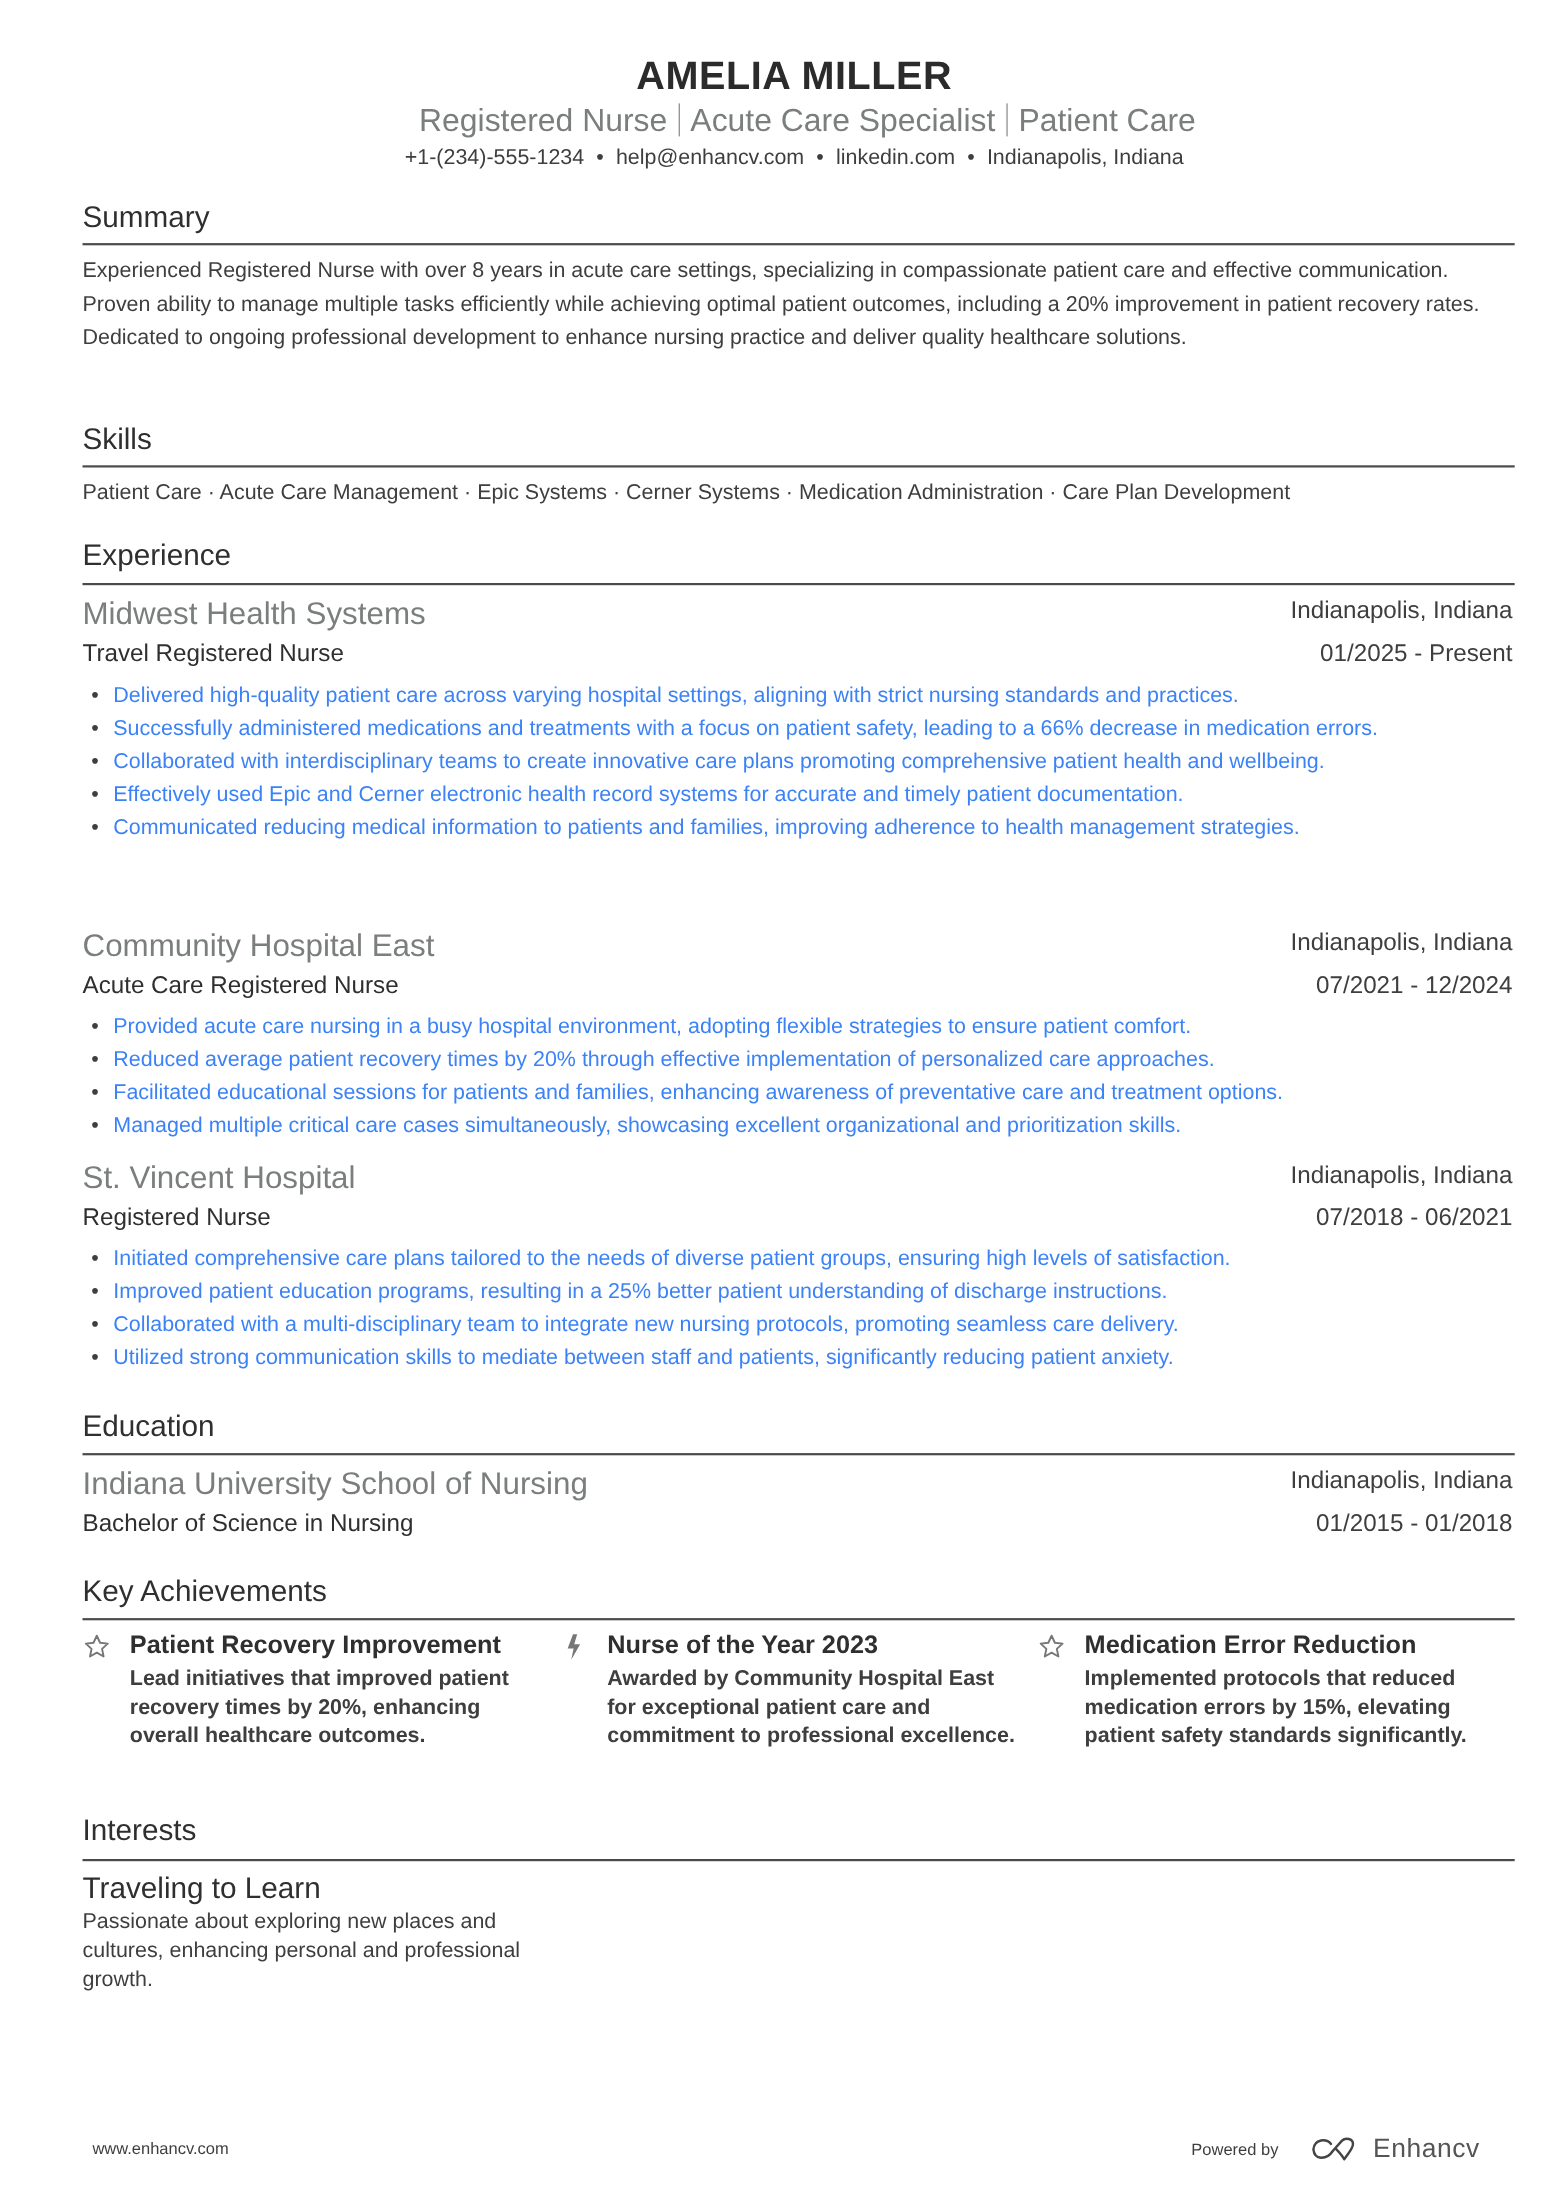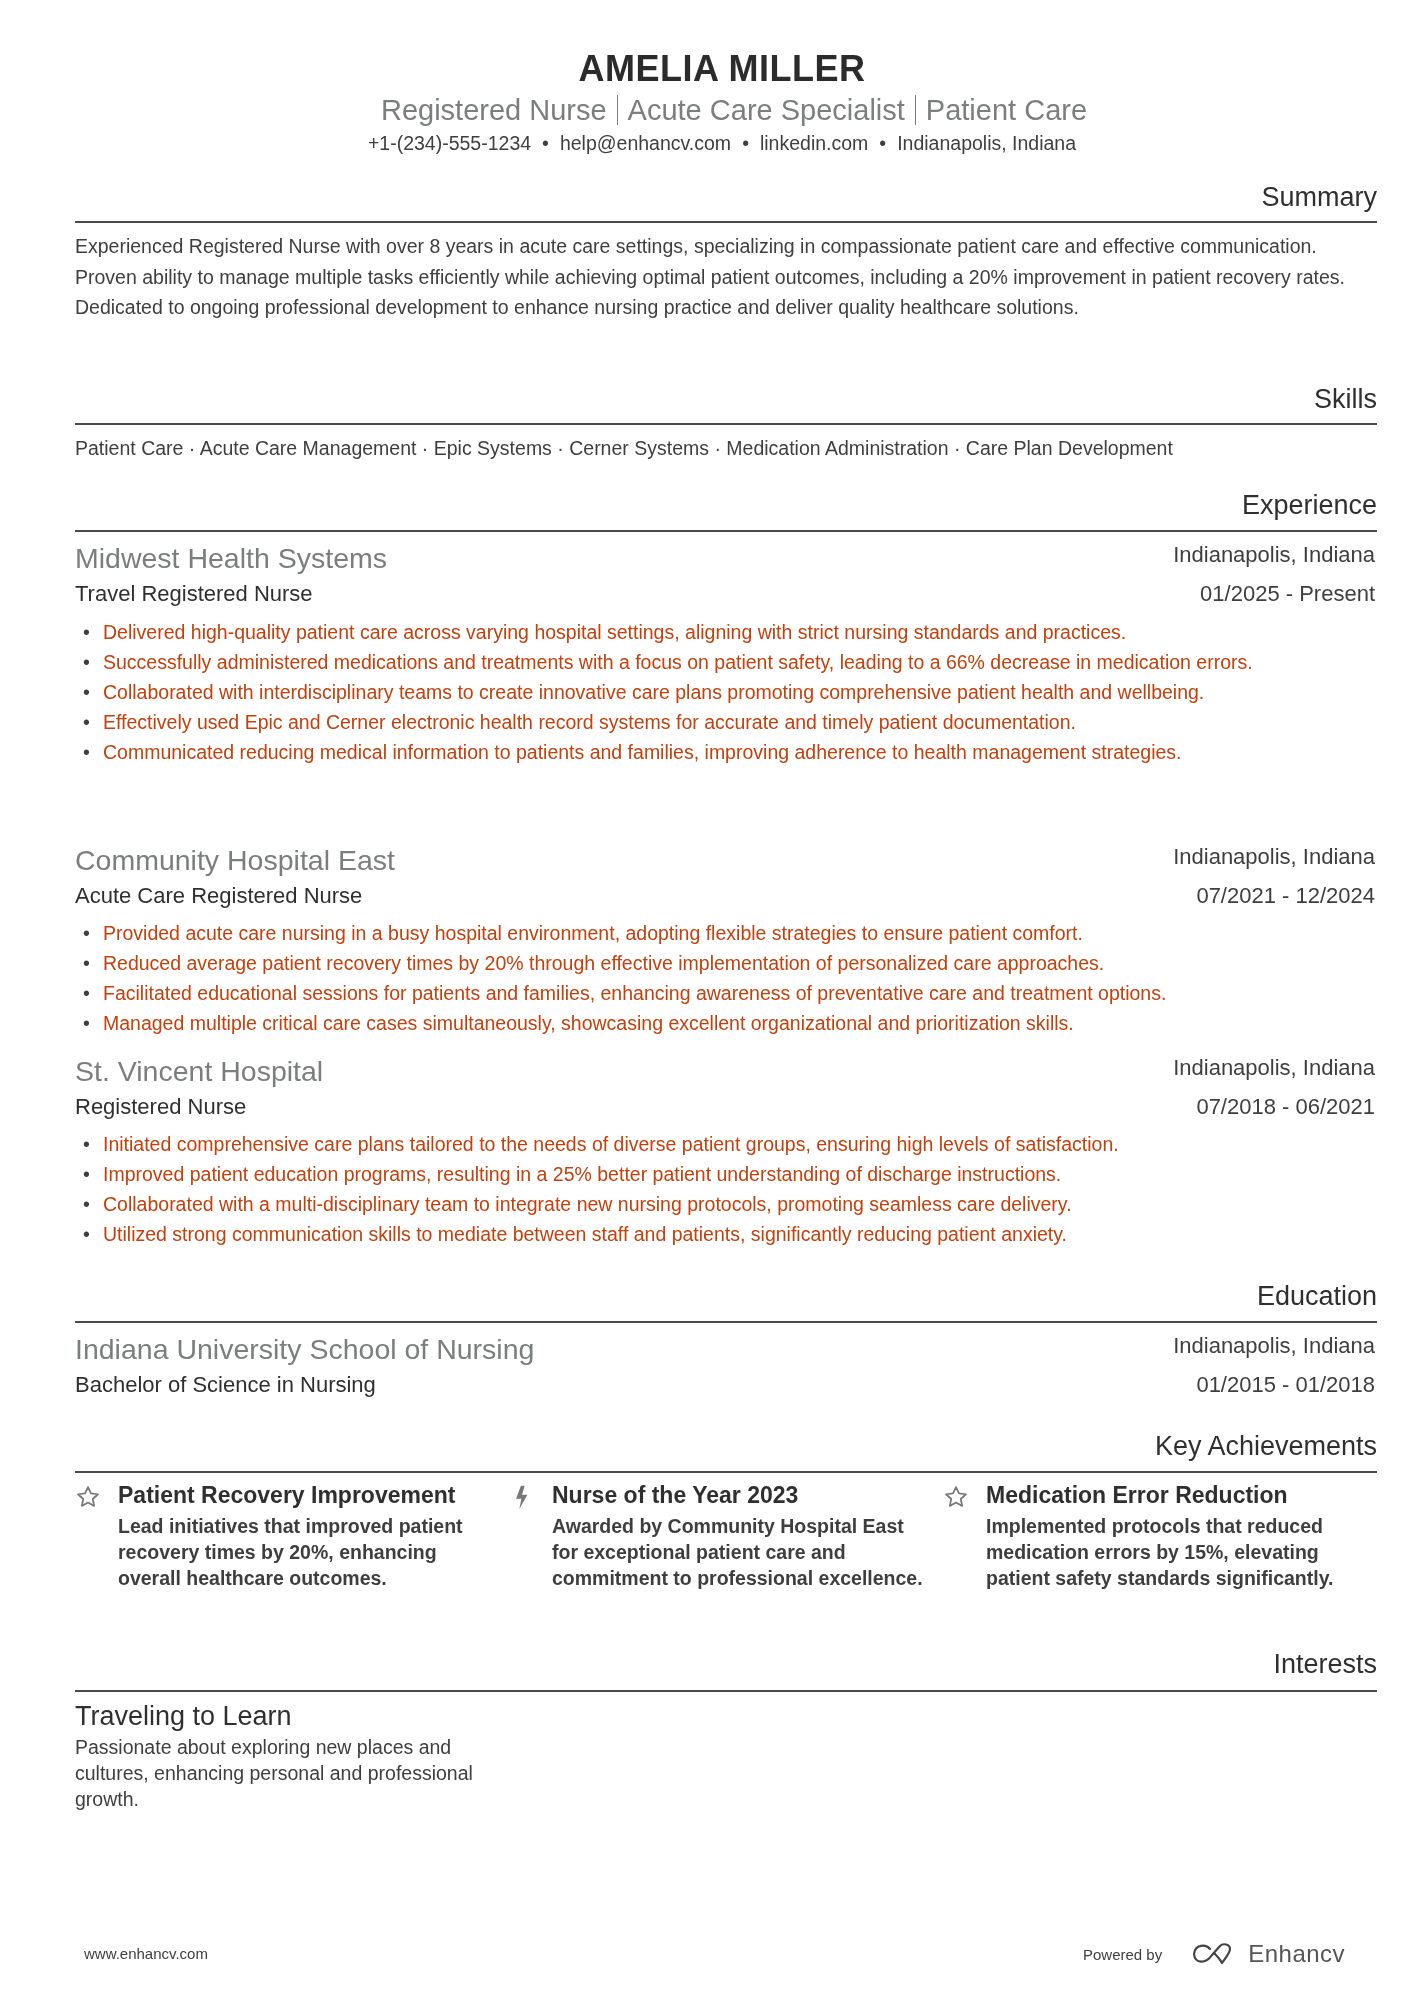--- a/index.html
+++ b/index.html
@@ -7,33 +7,33 @@
          font-family:"Liberation Sans", "DejaVu Sans", sans-serif; color:#3a3a3a; }
   .page { position:absolute; left:0; top:0; width:1410px; height:1995px;margin-left:17px; }
 
   .header { position:absolute; left:0; top:48px; width:1410px; text-align:center; }
   .name { font-size:36px; font-weight:bold; color:#2b2b2b; letter-spacing:0.5px; line-height:42px; }
   .title-line { font-size:29px; color:#7a7e7d; line-height:36px; margin-top:2px;padding-left:24px; }
   .title-line .sep { display:inline-block; width:1px; height:30px; background:#7a7e7d; vertical-align:-5px; margin:0 10px; }
   .contact { font-size:19.5px; color:#3e3e3e; line-height:24px; margin-top:3px; }
   .contact .dot { margin:0 11px; }
 
-  .section-head { position:absolute; left:58px; width:1302px; text-align:right;
+  .section-head { position:absolute; left:58px; width:1302px; text-align:left;
                   font-size:27px; color:#2f2f2f; line-height:32px; }
   .rule { position:absolute; left:58px; width:1302px; height:0; border-top:2px solid #4a4a4a; }
 
   .para { position:absolute; left:58px; width:1302px; font-size:19.5px; line-height:30.5px; color:#3e3e3e; }
 
   .job-company { position:absolute; left:58px; font-size:28.5px; color:#7a7e7d; line-height:34px; }
   .job-loc { position:absolute; right:52px; font-size:22px; color:#3e3e3e; line-height:28px; text-align:right; }
   .job-role { position:absolute; left:58px; font-size:22px; color:#2f2f2f; line-height:28px; }
   .job-date { position:absolute; right:52px; font-size:22px; color:#3e3e3e; line-height:28px; text-align:right; }
 
   ul.bullets { position:absolute; left:58px; width:1302px; margin:0; padding:0; list-style:none; }
-  ul.bullets li { position:relative; padding-left:28px; font-size:19.5px; line-height:30px; color:#c2410c; }
+  ul.bullets li { position:relative; padding-left:28px; font-size:19.5px; line-height:30px; color:#3b82f6; }
   ul.bullets li::before { content:"•"; position:absolute; left:8px; top:0; color:#3e3e3e; }
 
   .ach-row { position:absolute; left:58px; width:1302px; top:1480px; display:flex; }
   .ach { width:444px; position:relative;font-weight:bold; }
   .ach .icon { position:absolute; left:0; top:4px; width:26px; height:26px; }
   .ach .ach-title { margin-left:43px; font-size:23px; color:#2f2f2f; line-height:30px; }
   .ach .ach-desc { margin-left:43px; margin-top:3px; font-size:19.5px; color:#3e3e3e; line-height:26px; width:380px; }
 
   .int-row { position:absolute; left:58px; width:1302px; top:1701px; display:flex; }
   .int { width:444px; }

